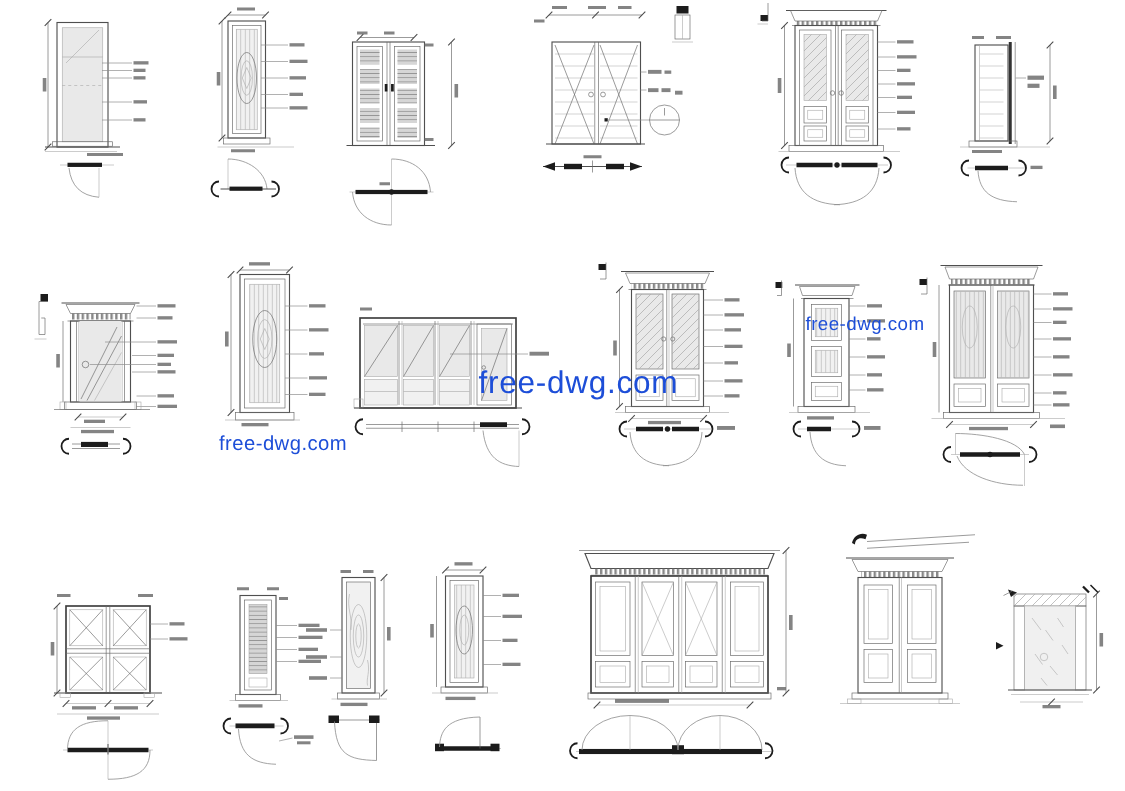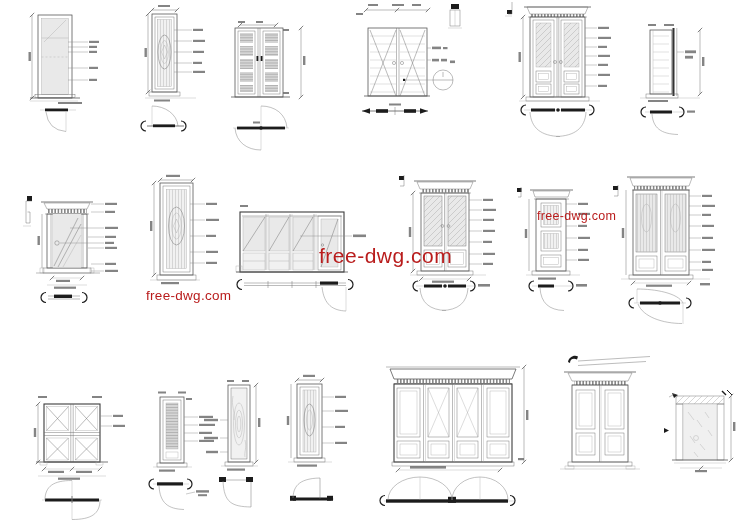--- a/index.html
+++ b/index.html
@@ -13,21 +13,21 @@
   .lt {stroke:#a9a9a9;fill:none;stroke-width:.4}
   .ld {stroke:#8a8a8a;fill:none;stroke-width:.45}
   .arc{stroke:#8f8f8f;fill:none;stroke-width:.55}
   .lbl{fill:#6e6e6e;opacity:.85}
   .blk{fill:#1c1c1c}
   .hk {stroke:#1c1c1c;fill:none;stroke-width:1.2}
   .glass {fill:#e9e9e9}
   .glass2{fill:#f1f1f1}
   .louv  {fill:#d6d6d6}
   
-  .wm{position:absolute;color:#b91c1c;white-space:nowrap;user-select:none;}
+  .wm{position:absolute;color:#1d4ed8;white-space:nowrap;user-select:none;}
   .wm-center{left:319px;top:244px;font-size:21px;letter-spacing:.5px;}
   .wm-left{left:146px;top:288px;font-size:13.5px;letter-spacing:.3px;}
   .wm-right{left:537px;top:209px;font-size:12.5px;letter-spacing:.3px;}
 </style>
 </head>
 <body>
 
 <div id="canvas">
 <svg id="sheet-svg" width="750" height="527" viewBox="0 0 750 527">
   <defs>

